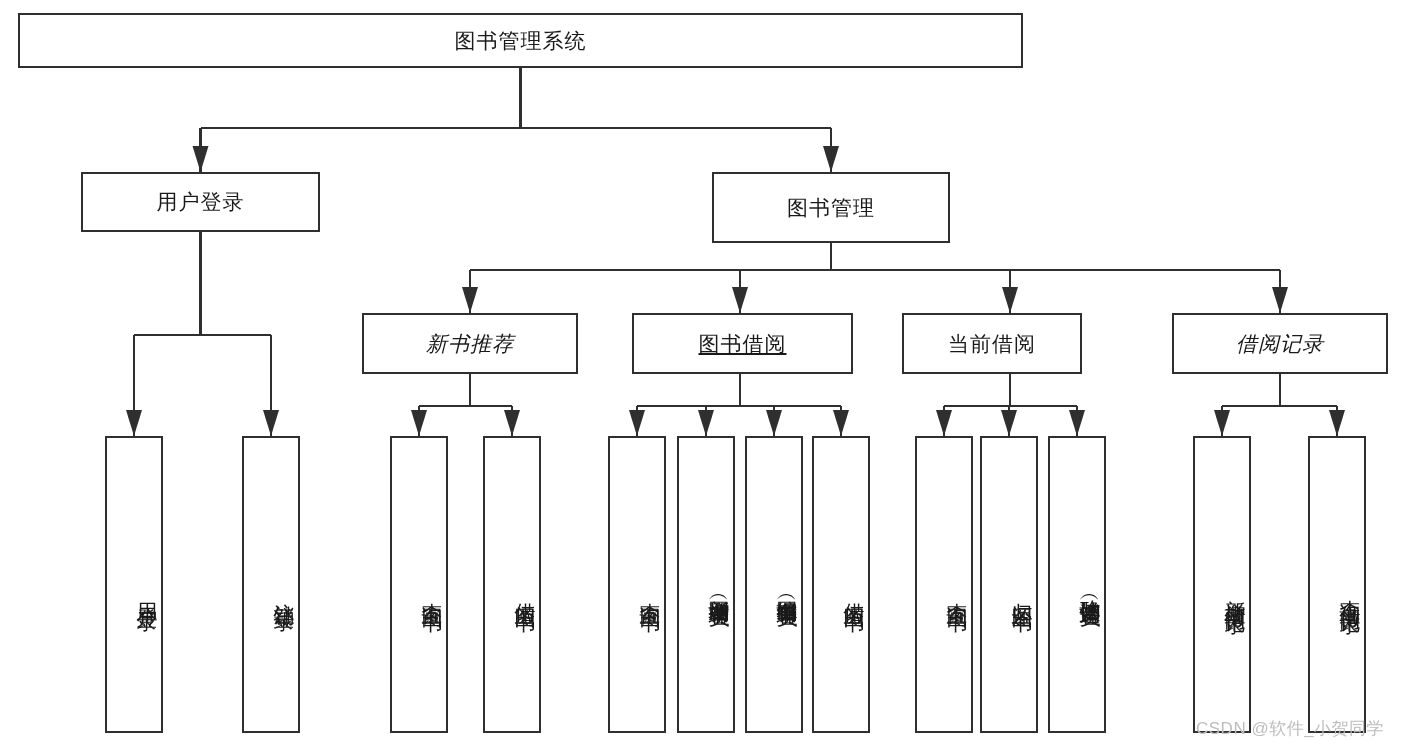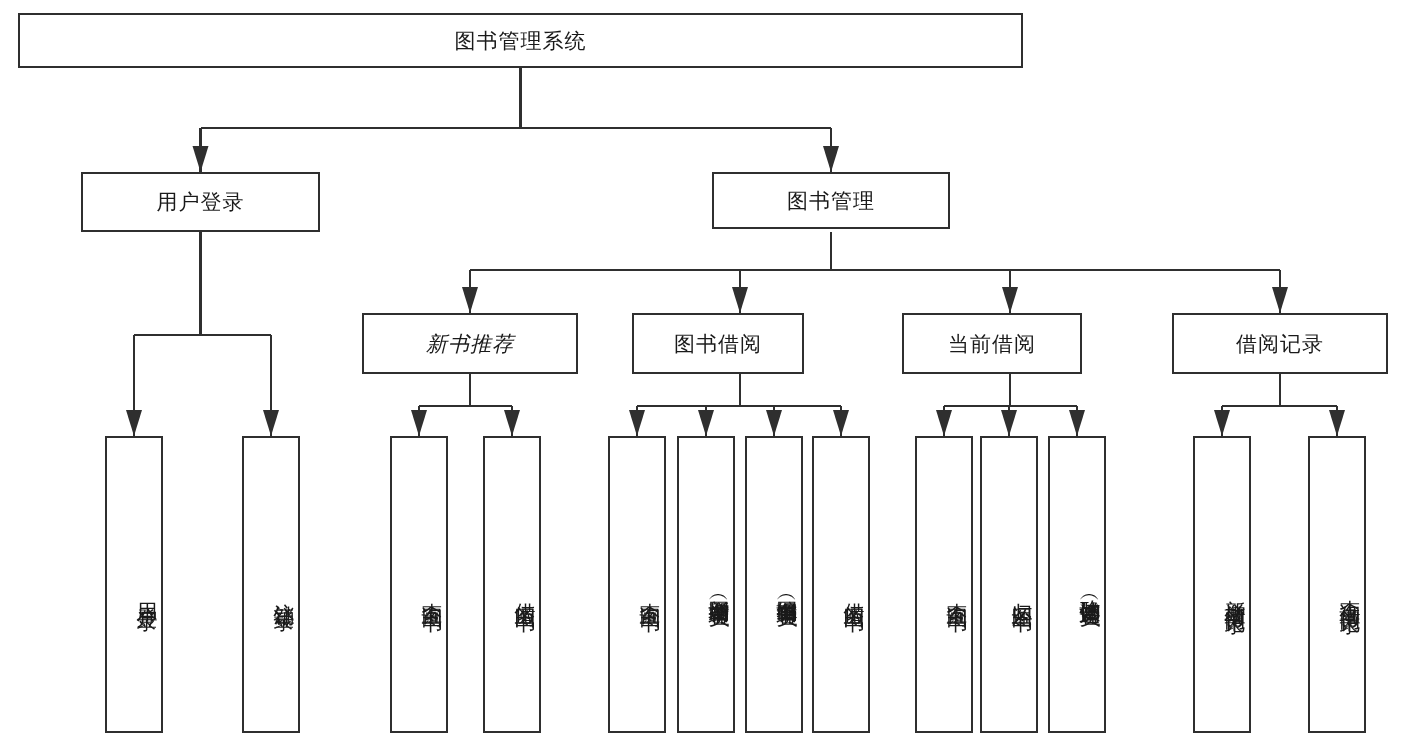--- a/index.html
+++ b/index.html
@@ -127,33 +127,33 @@
       <line x1="1337" y1="406" x2="1337" y2="436" stroke="#2f2f2f" stroke-width="2.4" shape-rendering="crispEdges"></line>
       <path d="M1329,410 L1345,410 L1337,436 Z" fill="#2f2f2f"></path>
     </svg>
   <div id="nodes-layer">
       <div class="node horizontal" style="left: 18px; top: 13px; width: 1005px; height: 55px;">
         <span class="node-label">图书管理系统</span>
       </div>
       <div class="node horizontal" style="left: 81px; top: 172px; width: 239px; height: 60px;">
         <span class="node-label">用户登录</span>
       </div>
-      <div class="node horizontal" style="left: 712px; top: 172px; width: 238px; height: 57px;">
+      <div class="node horizontal" style="left: 712px; top: 172px; width: 238px; height: 71px;">
         <span class="node-label">图书管理</span>
       </div>
       <div class="node horizontal" style="left: 362px; top: 313px; width: 216px; height: 61px; font-style: italic;">
         <span class="node-label">新书推荐</span>
       </div>
-      <div class="node horizontal" style="left: 632px; top: 313px; width: 172px; height: 61px;">
+      <div class="node horizontal" style="left: 632px; top: 313px; width: 221px; height: 61px; text-decoration: underline;">
         <span class="node-label">图书借阅</span>
       </div>
       <div class="node horizontal" style="left: 902px; top: 313px; width: 180px; height: 61px;">
         <span class="node-label">当前借阅</span>
       </div>
-      <div class="node horizontal" style="left: 1172px; top: 313px; width: 216px; height: 61px;">
+      <div class="node horizontal" style="left: 1172px; top: 313px; width: 216px; height: 61px; font-style: italic;">
         <span class="node-label">借阅记录</span>
       </div>
       <div class="node vertical" style="left: 105px; top: 436px; width: 58px; height: 297px;">
         <span class="node-label">用户登录</span>
       </div>
       <div class="node vertical" style="left: 242px; top: 436px; width: 58px; height: 297px;">
         <span class="node-label">注销登录</span>
       </div>
       <div class="node vertical" style="left: 390px; top: 436px; width: 58px; height: 297px;">
         <span class="node-label">查询图书</span>
@@ -182,13 +182,14 @@
       <div class="node vertical tall-label" style="left: 1048px; top: 436px; width: 58px; height: 297px;">
         <span class="node-label">确认归还（管理员）</span>
       </div>
       <div class="node vertical" style="left: 1193px; top: 436px; width: 58px; height: 297px;">
         <span class="node-label">新增借阅记录</span>
       </div>
       <div class="node vertical" style="left: 1308px; top: 436px; width: 58px; height: 297px;">
         <span class="node-label">查询借阅记录</span>
       </div>
     </div>
+  <div id="watermark" style="left: 1196px; top: 717px;">CSDN @软件_小贺同学</div>
 </div>
 
 </body></html>

